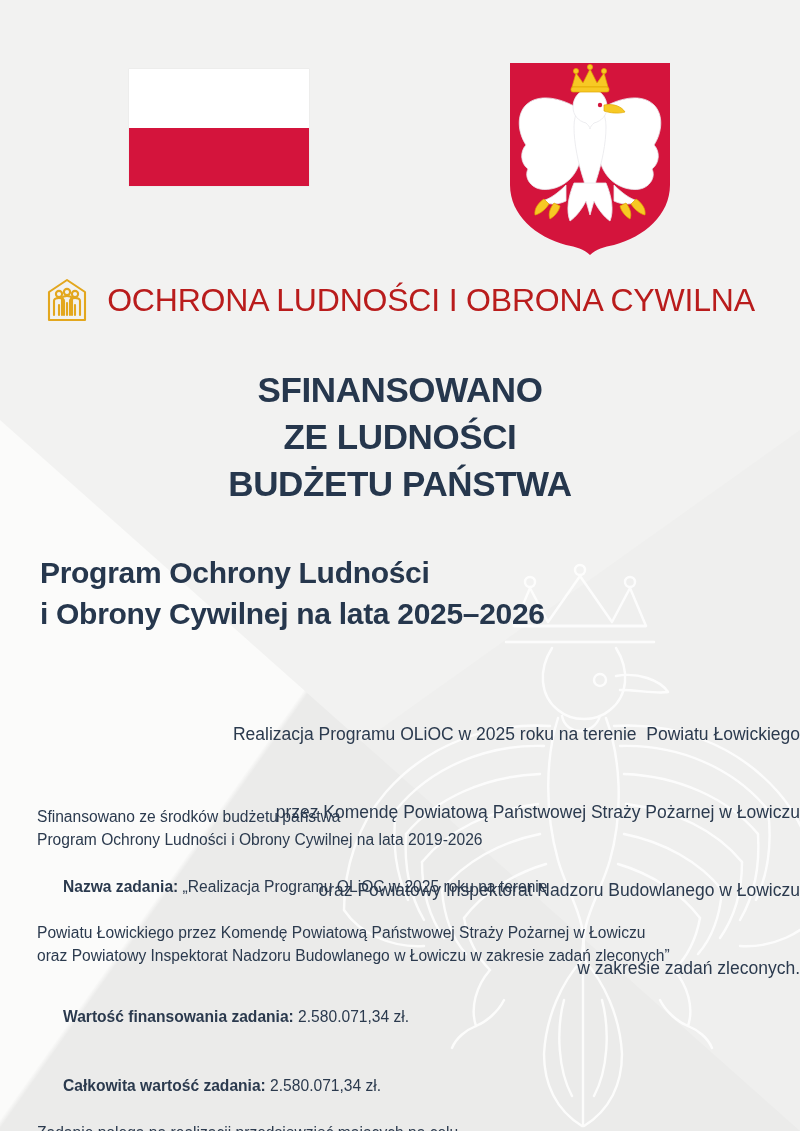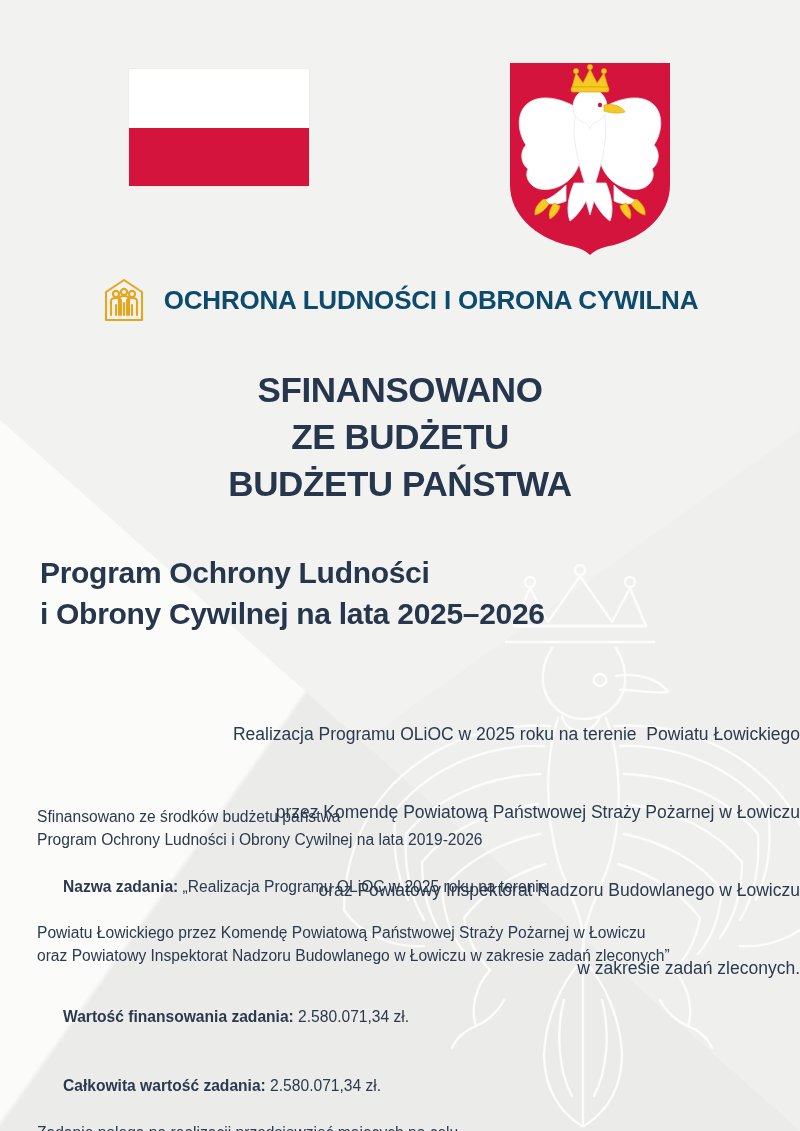--- a/index.html
+++ b/index.html
@@ -90,24 +90,24 @@
     width: 800px;
     display: flex;
     align-items: center;
     justify-content: center;
     gap: 18px;
     z-index: 3;
   }
   .olioc-icon { width: 44px; height: 46px; flex: none; }
   .olioc-icon svg { width: 100%; height: 100%; display: block; }
   .olioc-title {
-    font-size: 26px;
-    font-weight: 700;
+    font-size: 32px;
+    font-weight: 400;
     letter-spacing: -0.2px;
-    color: #0c4a6e;
+    color: #b91c1c;
     white-space: nowrap;
   }
 
   
   .headline {
     position: absolute;
     left: 0; top: 366px;
     width: 800px;
     text-align: center;
     color: #26374d;
@@ -296,21 +296,21 @@
         <path d="M17 38 V22 C17 20 19 19 22 19 C25 19 27 20 27 22 V38"></path>
         <path d="M25 38 V24 C25 22 27 21 30 21 C33 21 35 22 35 24 V38"></path>
         <path d="M14 28 V38 M22 26 V38 M30 28 V38"></path>
       </svg>
     </span>
     <span class="olioc-title">OCHRONA LUDNOŚCI I OBRONA CYWILNA</span>
   </div>
 
   <div class="headline">
     <div>SFINANSOWANO</div>
-    <div>ZE BUDŻETU</div>
+    <div>ZE LUDNOŚCI</div>
     <div>BUDŻETU PAŃSTWA</div>
   </div>
 
   <div class="program-title">
     <div>Program Ochrony Ludności</div>
     <div>i Obrony Cywilnej na lata 2025–2026</div>
   </div>
 
   <div class="intro">
     <div>Realizacja Programu OLiOC w 2025 roku na terenie  Powiatu Łowickiego</div>

